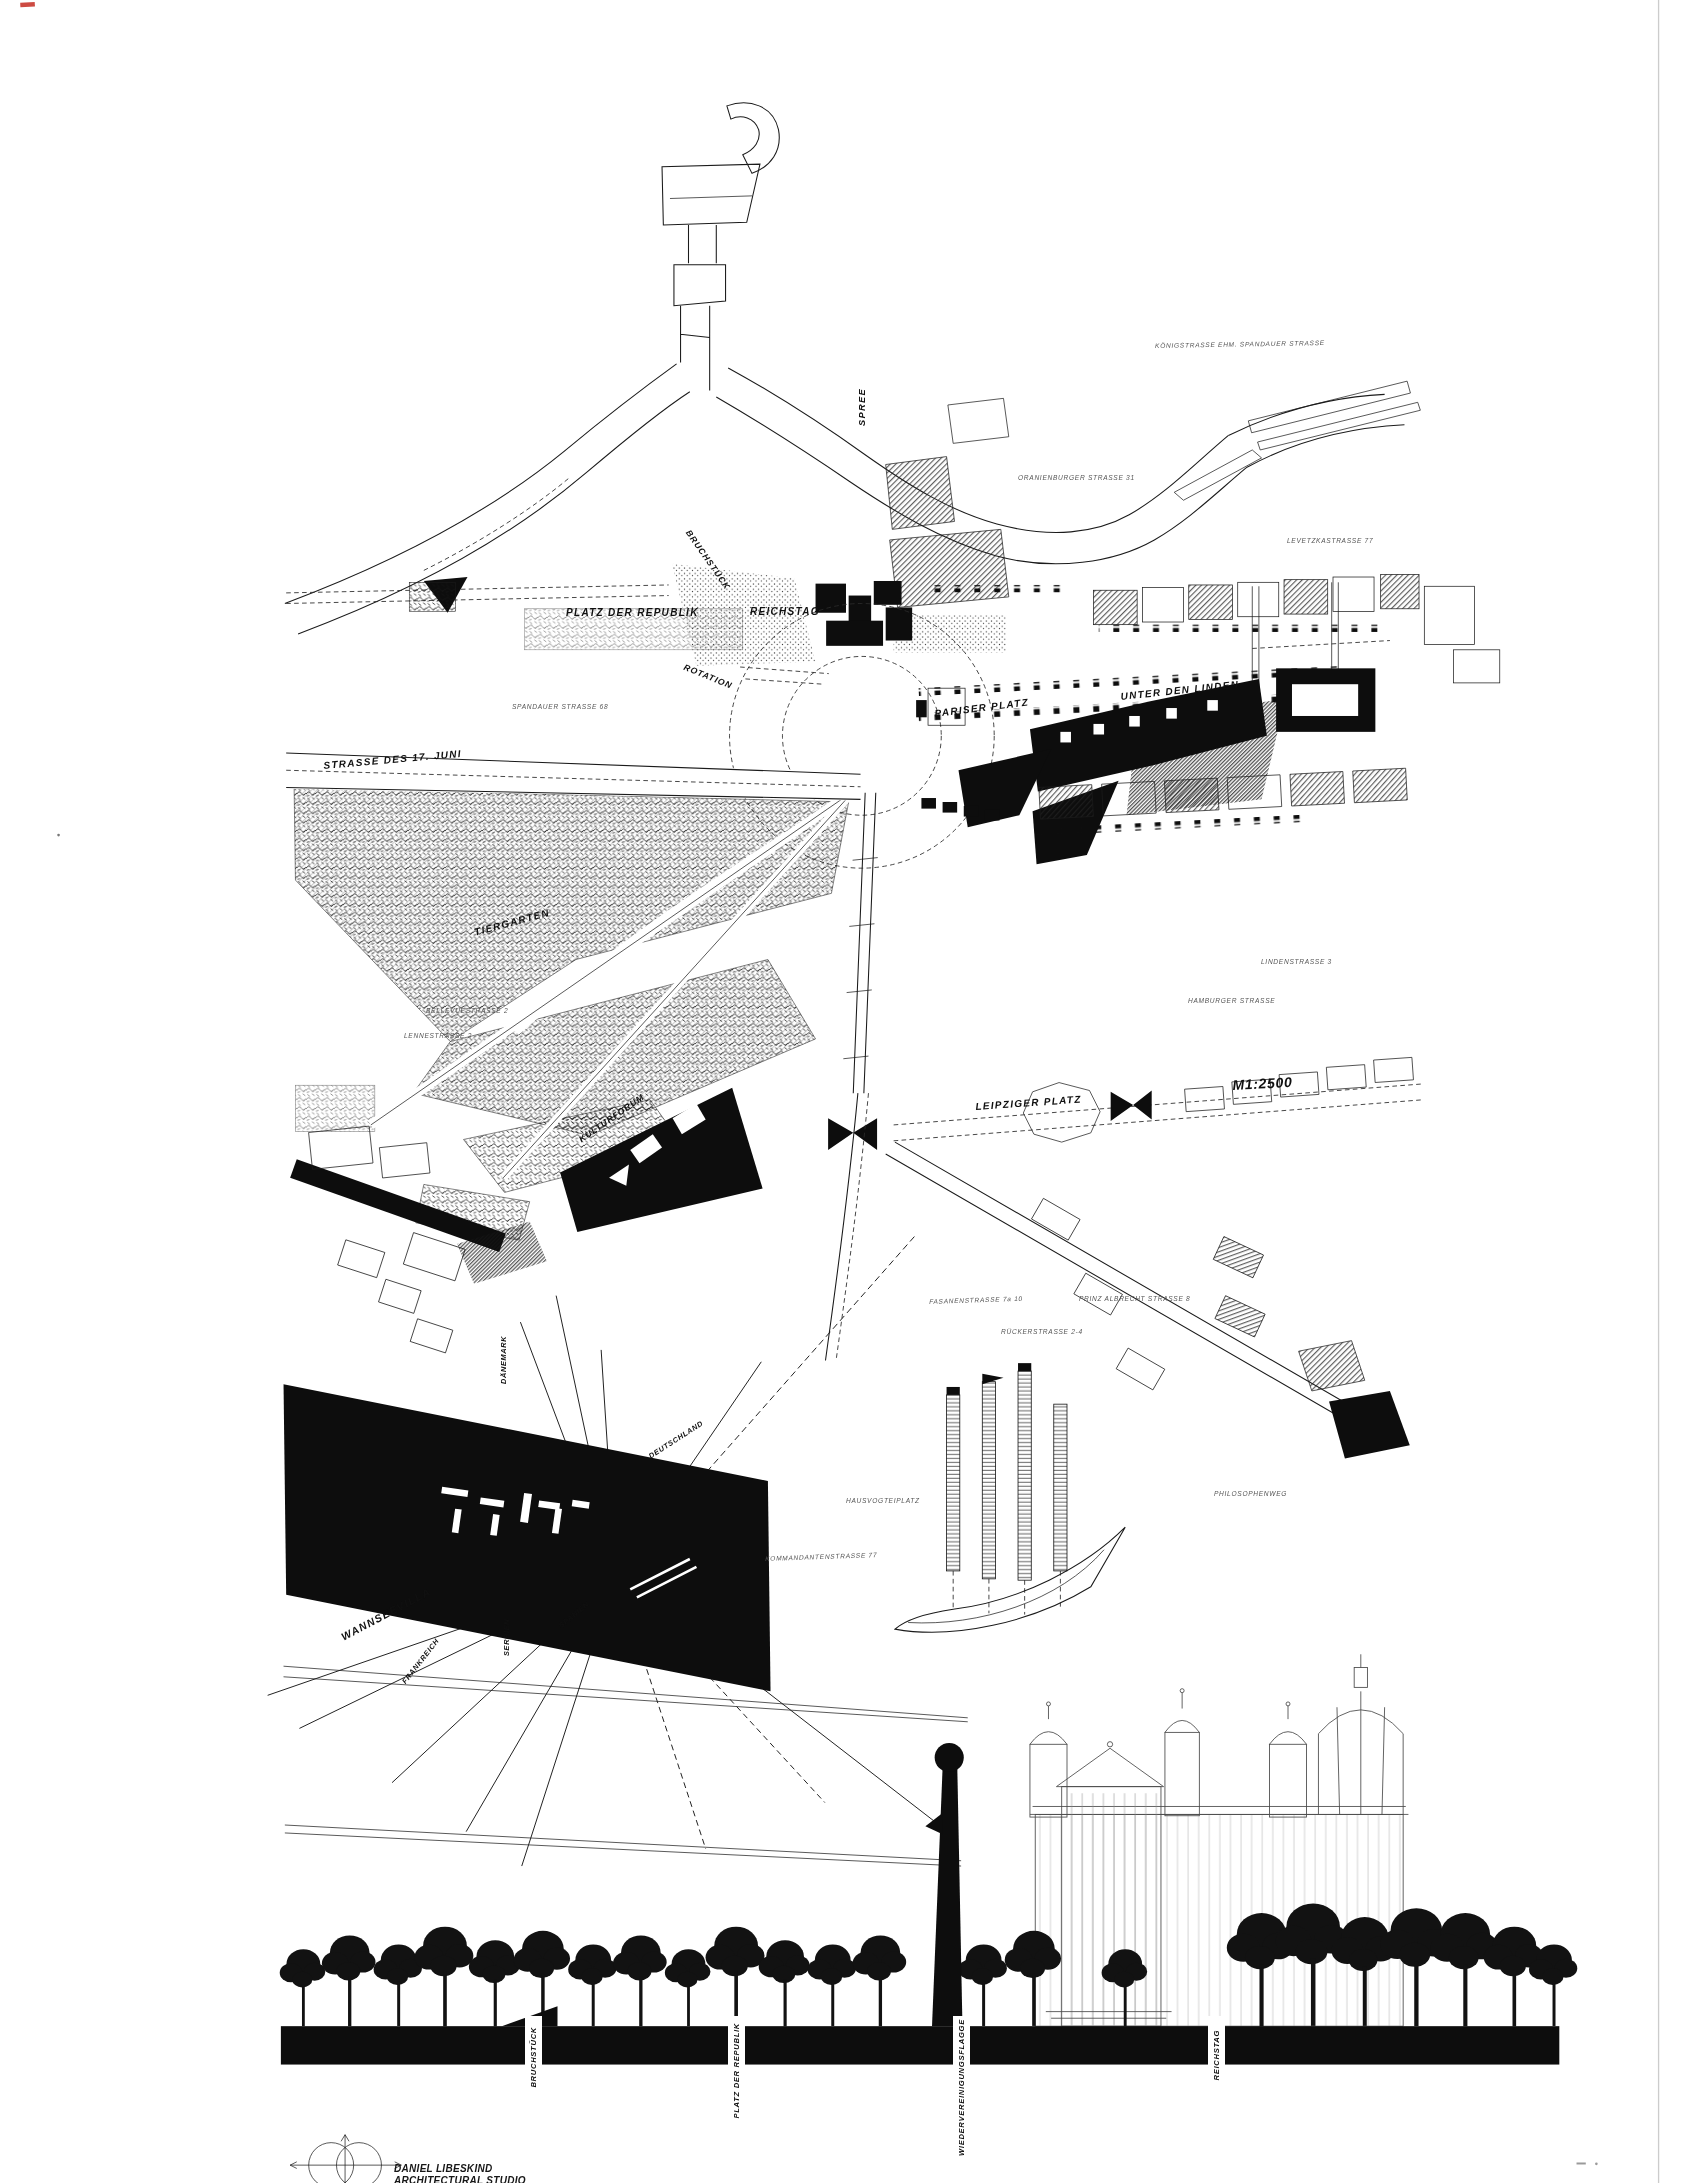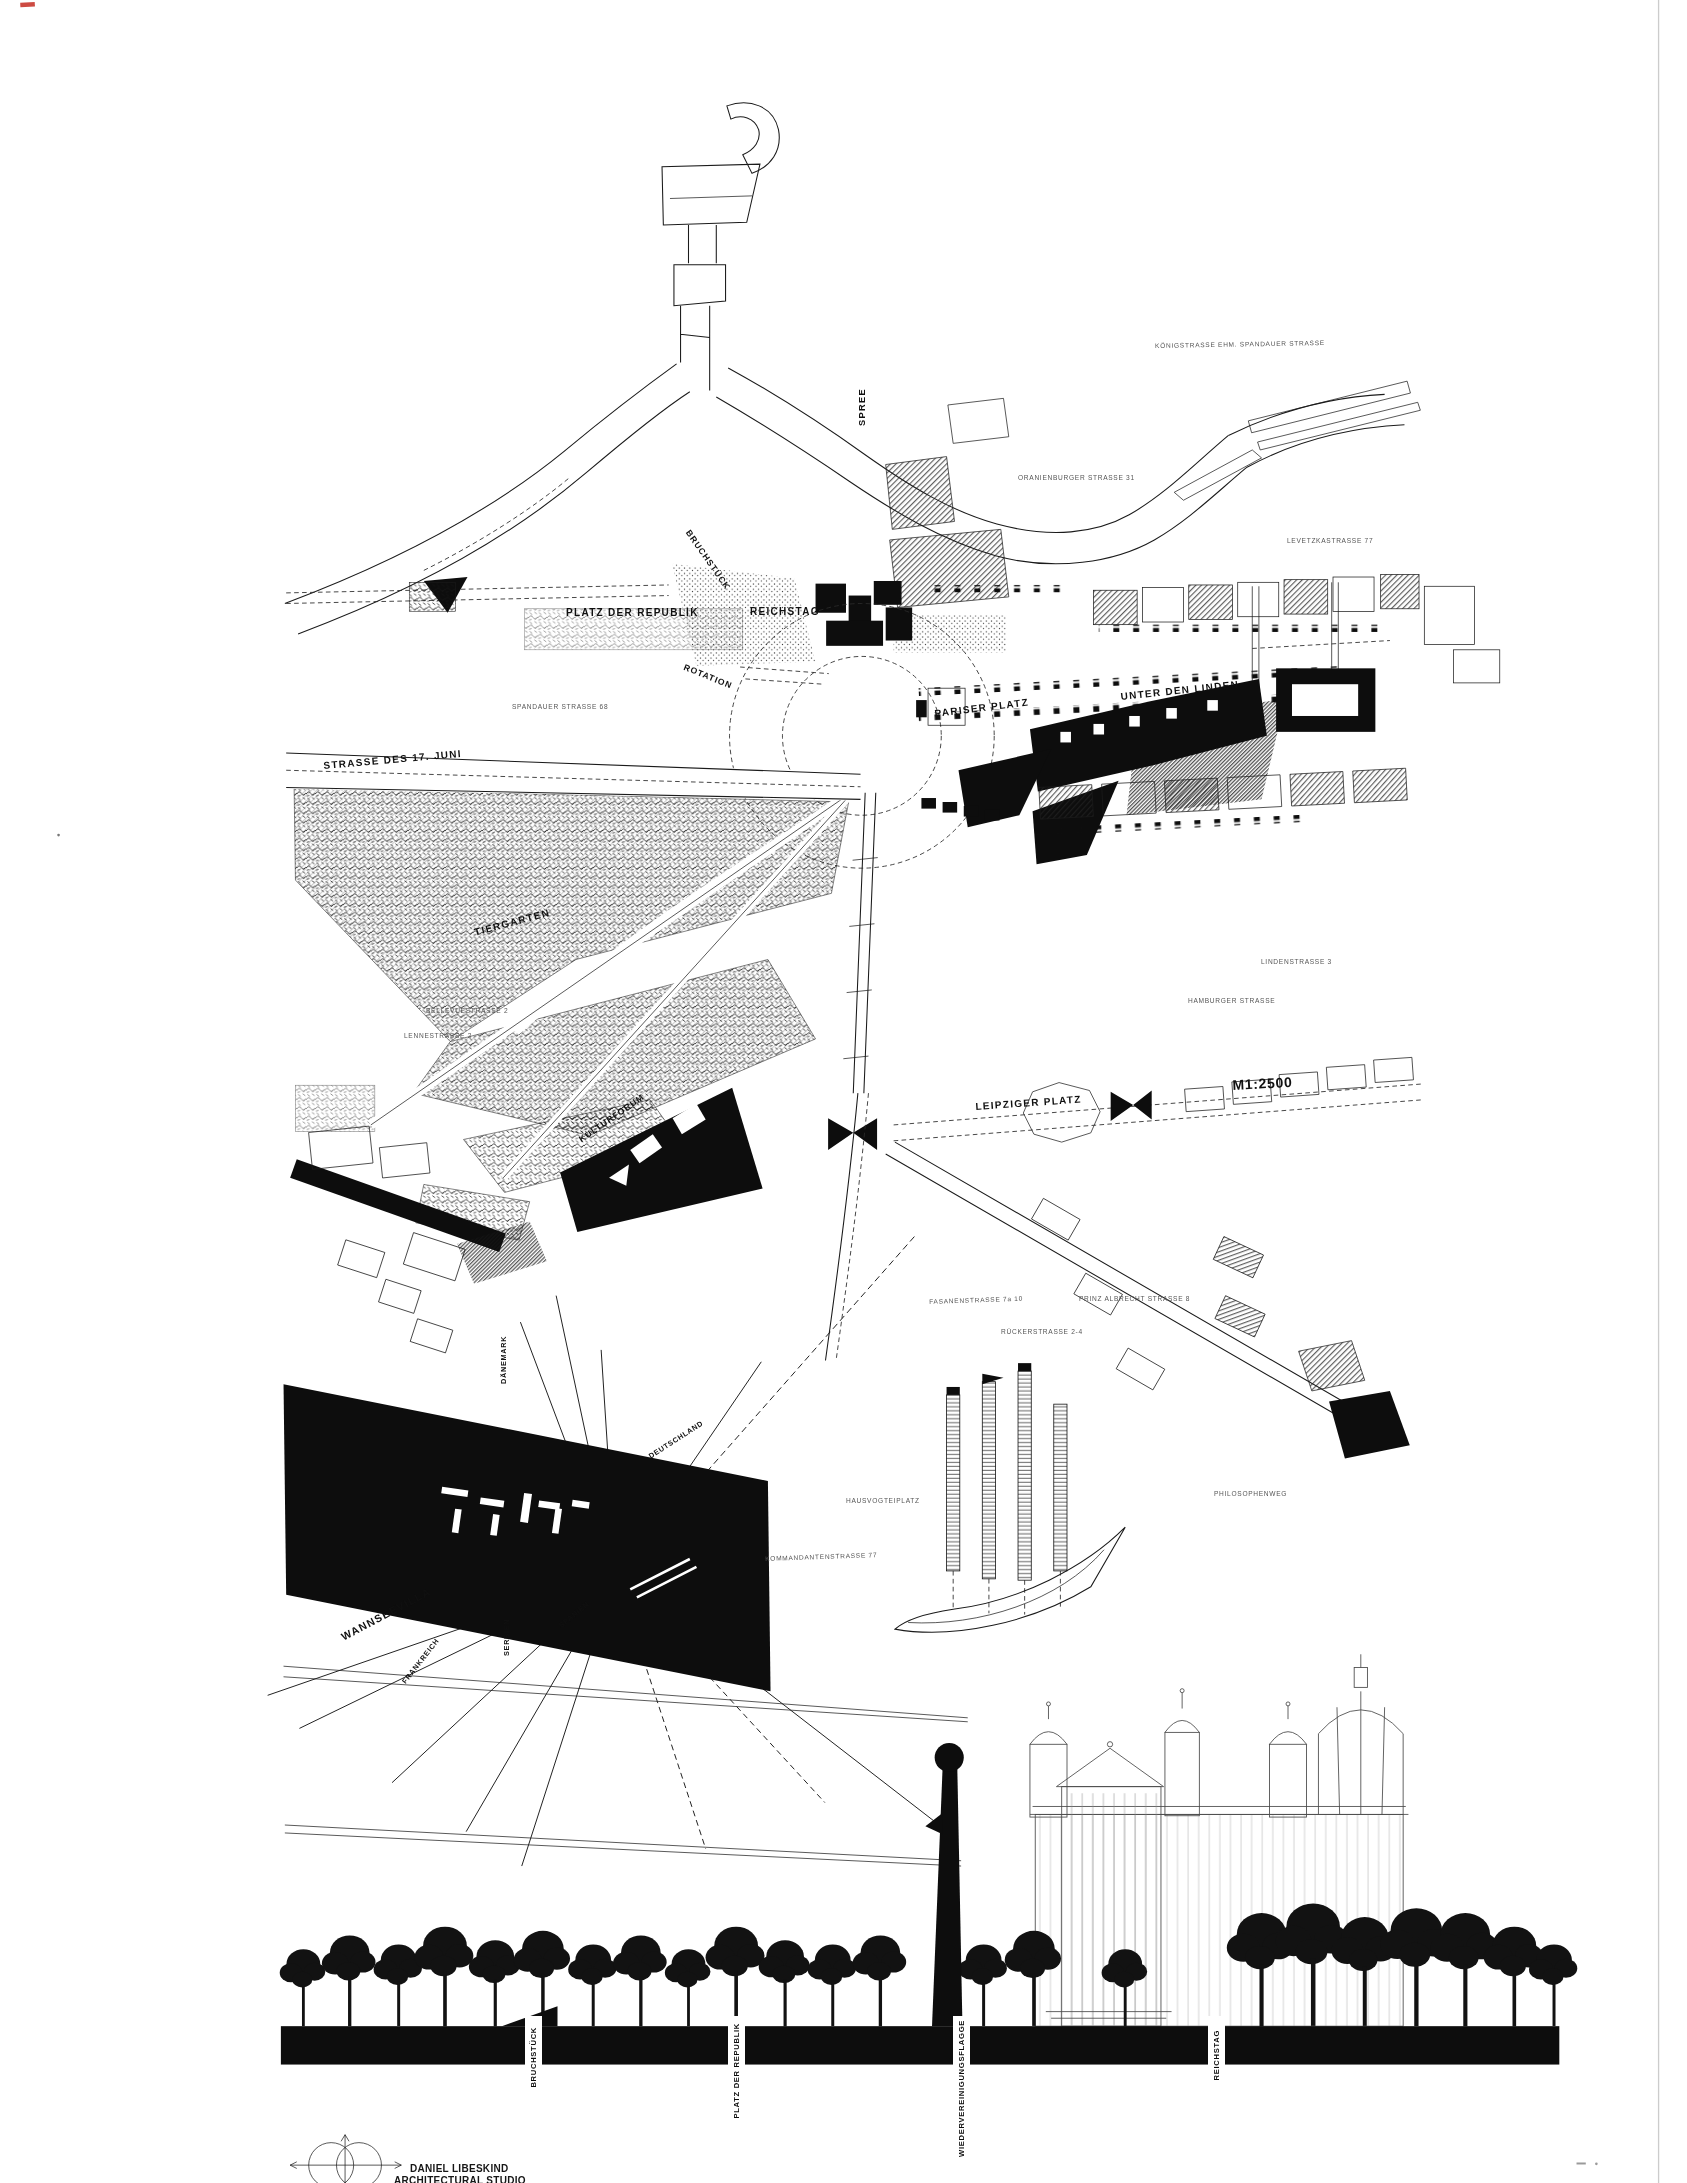--- a/index.html
+++ b/index.html
@@ -1,17 +1,17 @@
 <!DOCTYPE html>
 <html style="font-size:10.6px"><head>
 <meta charset="utf-8">
 <style>
   html,body{margin:0;padding:0;background:#e8e8e8;}
   #page{position:relative;width:1688px;height:2183px;background:#ffffff;overflow:hidden;
-        font-family:"Liberation Sans",sans-serif;color:#111;}
+        font-family:"Liberation Sans",sans-serif;color:#111;font-style:italic;}
   #art{position:absolute;left:0;top:0;}
   .lbl{position:absolute;white-space:nowrap;color:#101010;font-weight:bold;transform-origin:left top;}
   .pl{font-size:10px;letter-spacing:1.3px;}
   .pm{font-size:8.6px;letter-spacing:1px;}
   .co{font-size:7.3px;letter-spacing:0.7px;}
   .tiny{font-size:6.6px;letter-spacing:0.7px;font-weight:normal;color:#555;}
   .scale{font-size:14px;letter-spacing:0.7px;}
   .vert{writing-mode:vertical-rl;transform:rotate(180deg);}
   .tag{position:absolute;width:17px;background:#ffffff;display:flex;align-items:center;justify-content:center;}
   .tag span{font-size:7.6px;font-weight:bold;letter-spacing:0.7px;color:#0c0c0c;}
@@ -393,18 +393,18 @@
   </div>
   <div class="tag" style="left:953px;top:2016px;height:144px;">
     <span class="vert">WIEDERVEREINIGUNGSFLAGGE</span>
   </div>
   <div class="tag" style="left:1208px;top:2016px;height:78px;">
     <span class="vert">REICHSTAG</span>
   </div>
 </div>
 
 <div>
-  <div class="credit" style="left:410px;top:2163px;">DANIEL LIBESKIND</div>
+  <div class="credit" style="left:394px;top:2163px;">DANIEL LIBESKIND</div>
   <div class="credit" style="left:394px;top:2175px;">ARCHITECTURAL STUDIO</div>
 </div>
 
 </div>
 
 
 </body></html>

